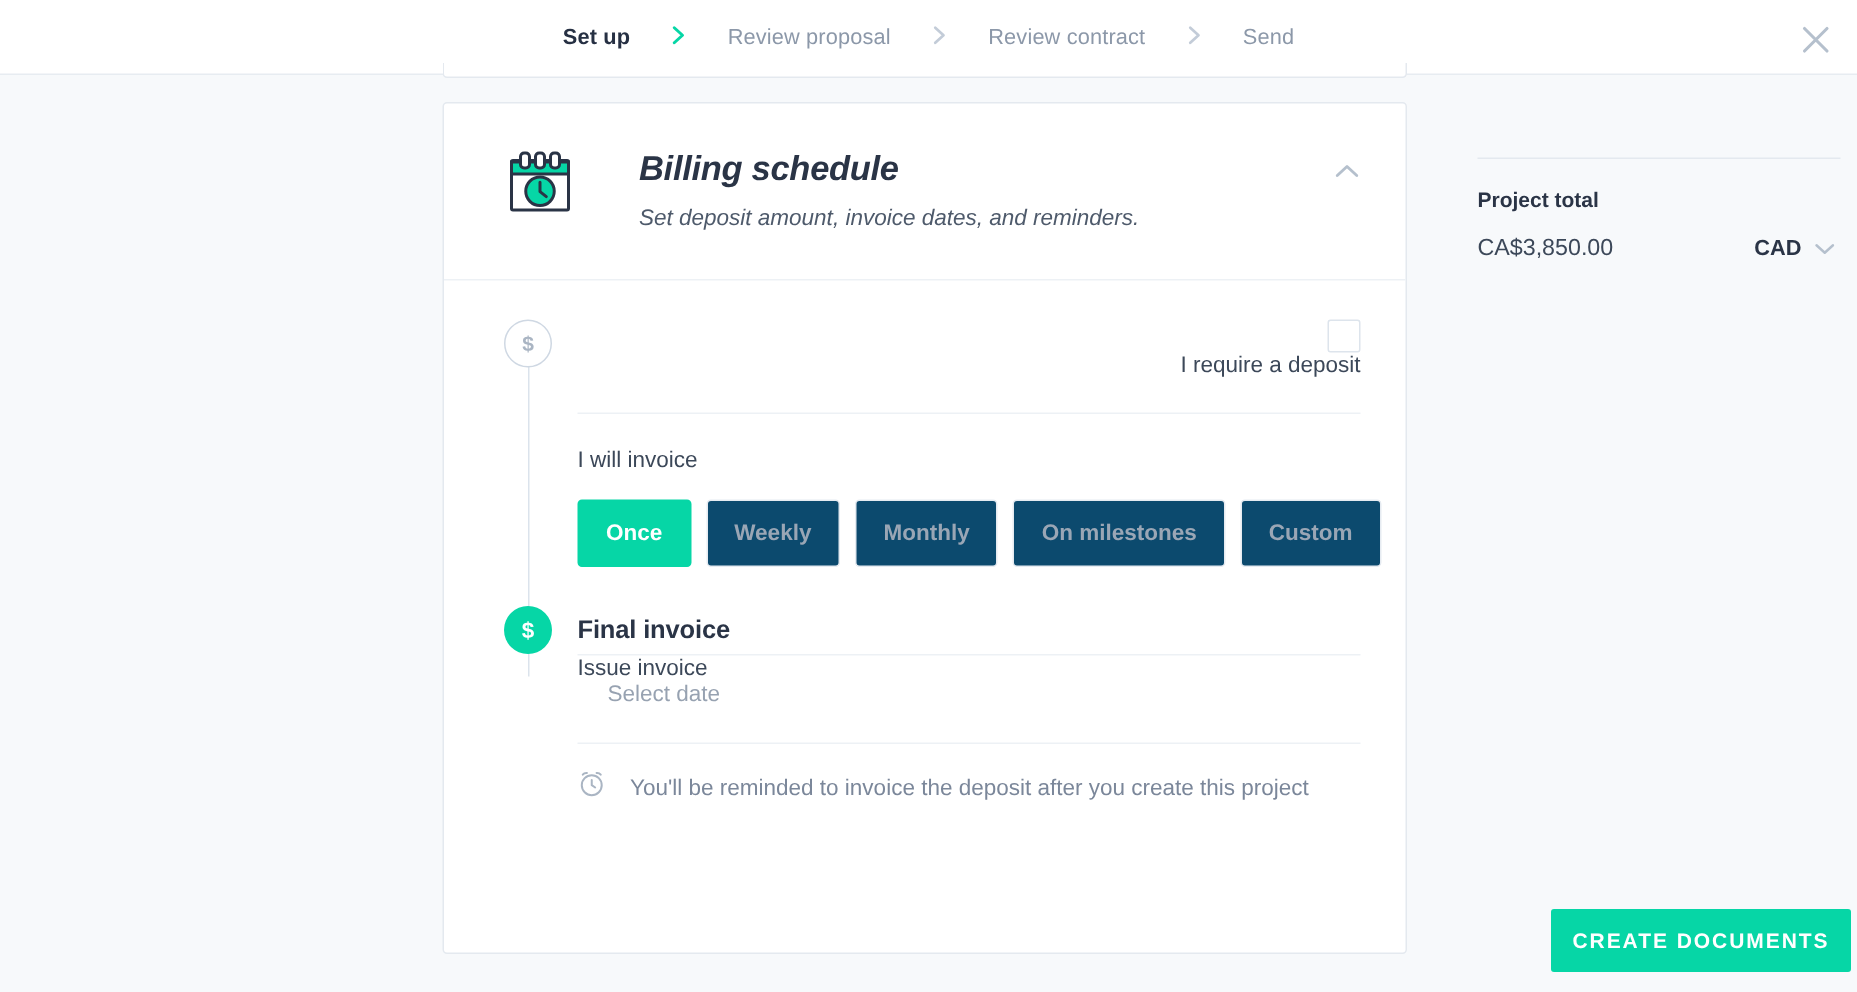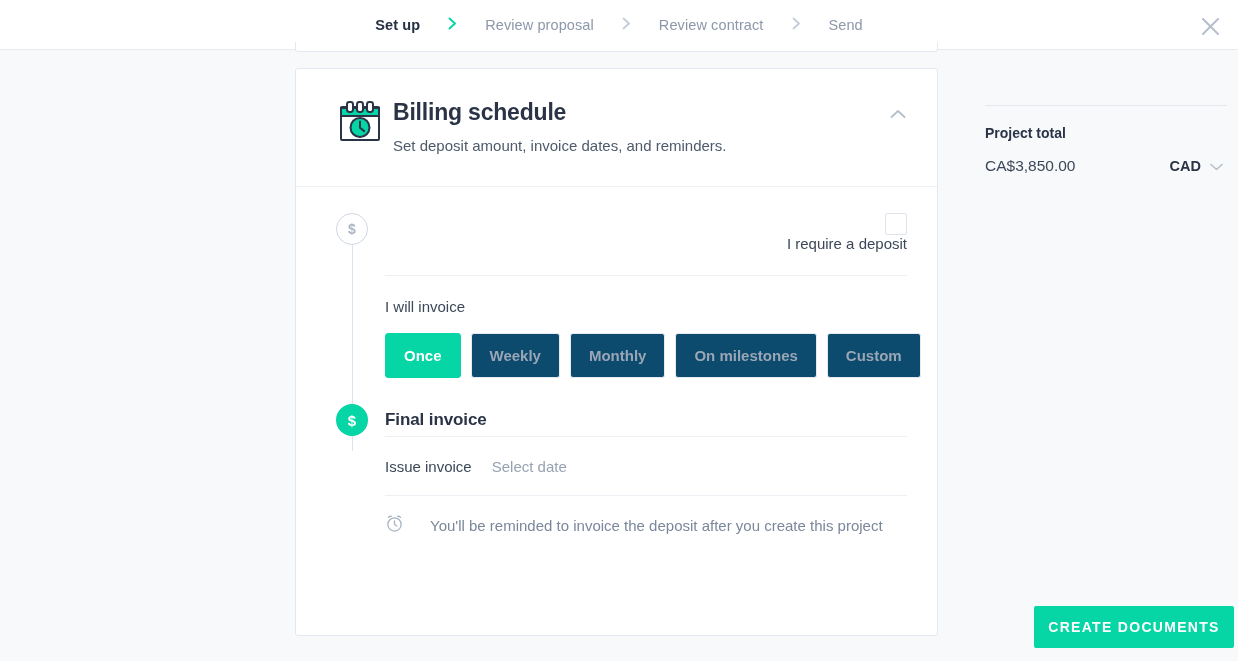--- a/index.html
+++ b/index.html
@@ -63,21 +63,21 @@
   }
 
   .card-head {
     position: relative;
     padding: 28px 30px 22px 40px;
     display: flex; align-items: flex-start;
     border-bottom: 1px solid #edf1f5;
     min-height: 118px;
   }
   .cal-icon { width: 48px; height: 48px; flex: 0 0 48px; margin-top: 2px; }
-  .head-text { margin-left: 9px; padding-top: 2px; }
+  .head-text { margin-left: 42px; padding-top: 2px; font-style: italic; }
   .card-title {
     font-size: 23px; font-weight: 700; color: #2a3446;
     letter-spacing: -.2px; line-height: 1.15;
   }
   .card-sub {
     margin-top: 12px; font-size: 15px; color: #4e5a6b;
     letter-spacing: 0;
   }
   .collapse-btn {
     position: absolute; right: 22px; top: 30px;
@@ -139,31 +139,32 @@
     font-family: "Liberation Sans", sans-serif;
     font-size: 15px; font-weight: 700;
     display: flex; align-items: center; justify-content: center;
     cursor: pointer; white-space: nowrap;
   }
   .fbtn.sel {
     background: #06d6a6; border-color: #06d6a6; color: #ffffff;
   }
 
   .issue-row {
-    display: flex; align-items: center;
+    display: flex; align-items: flex-start;
     height: 58px;
+    flex-direction: column;
   }
   .issue-label { font-size: 15px; color: #3c4859; }
   .issue-value {
     margin-left: 20px; font-size: 15px; color: #97a2b1; cursor: pointer;
   }
 
   .remind-row {
     display: flex; align-items: center;
-    height: 56px; padding-top: 2px; gap: 10px;
+    height: 56px; padding-top: 2px;
   }
   .remind-txt {
     margin-left: 16px; font-size: 15px; color: #7b879a;
   }
 
   
   .rail { position: absolute; left: 985px; top: 55px; width: 242px; }
   .rail-rule { height: 1px; background: #e4e9ef; width: 242px; }
   .rail-title {
     margin-top: 19px; font-size: 14px; font-weight: 700; color: #2a3446;

